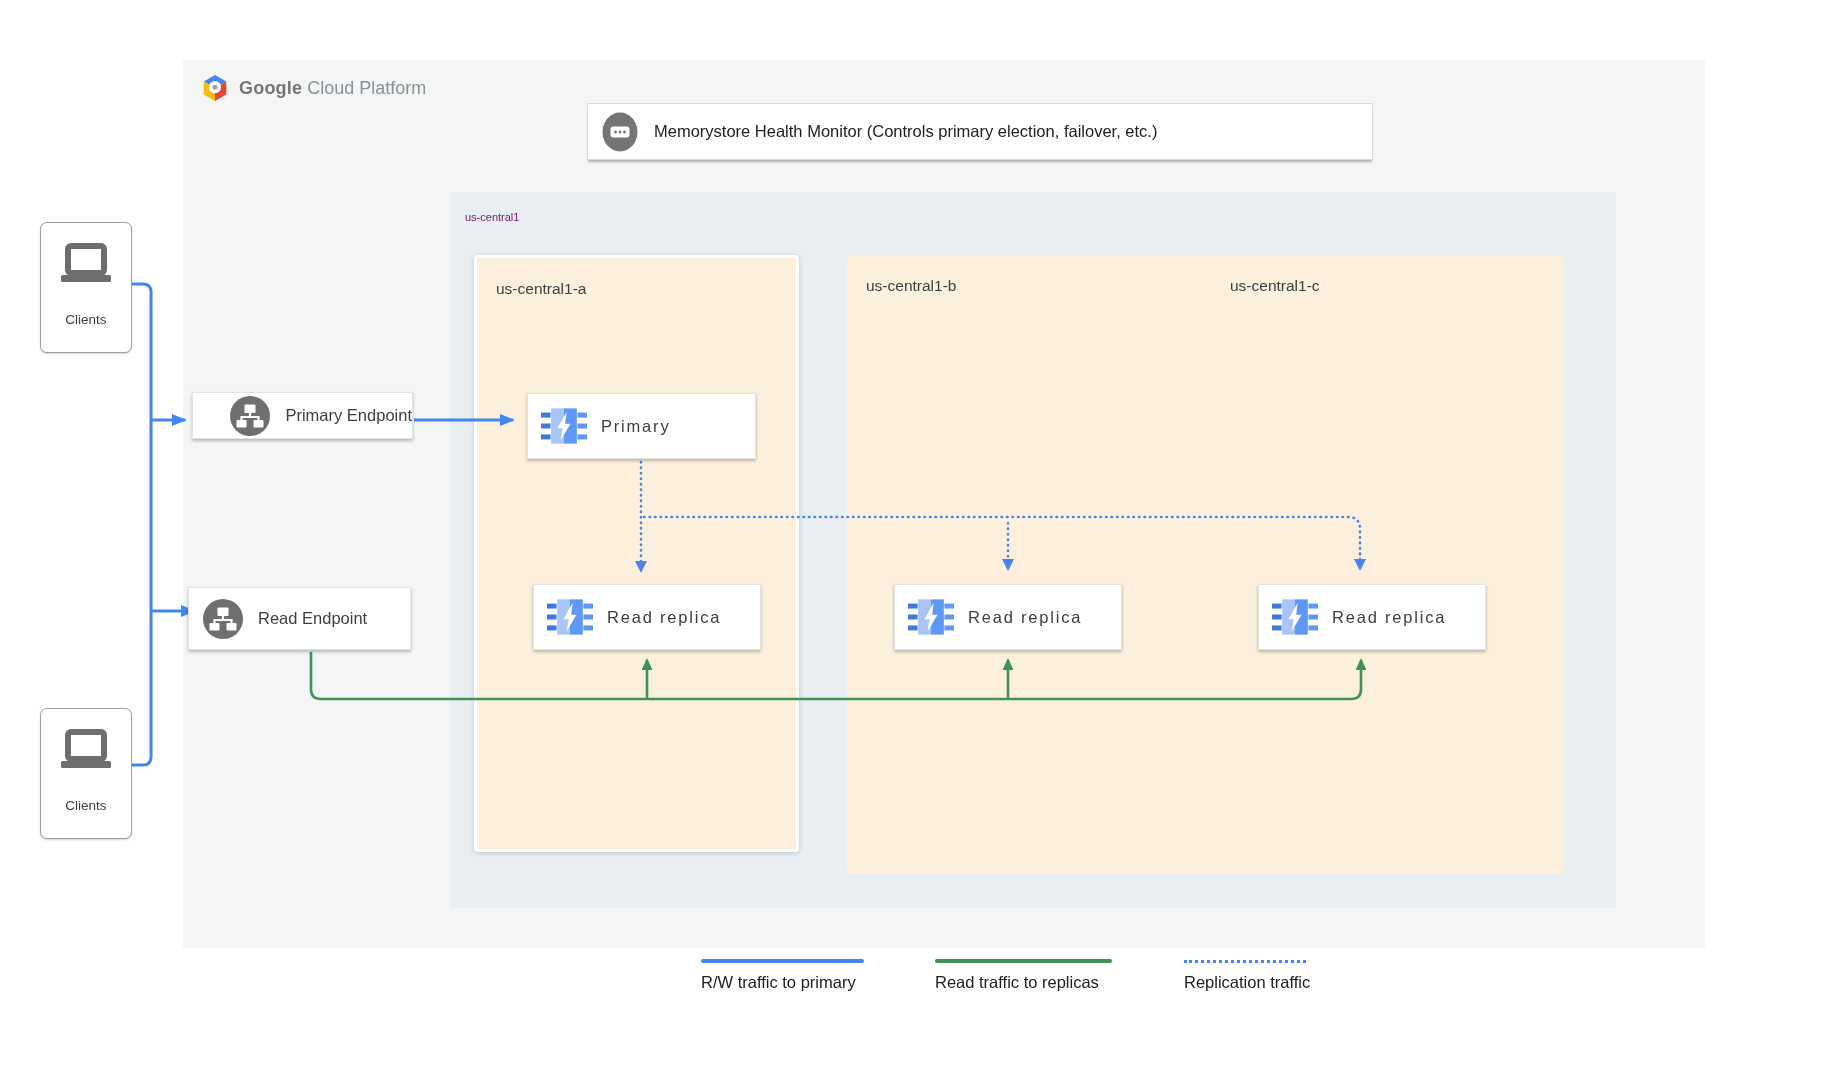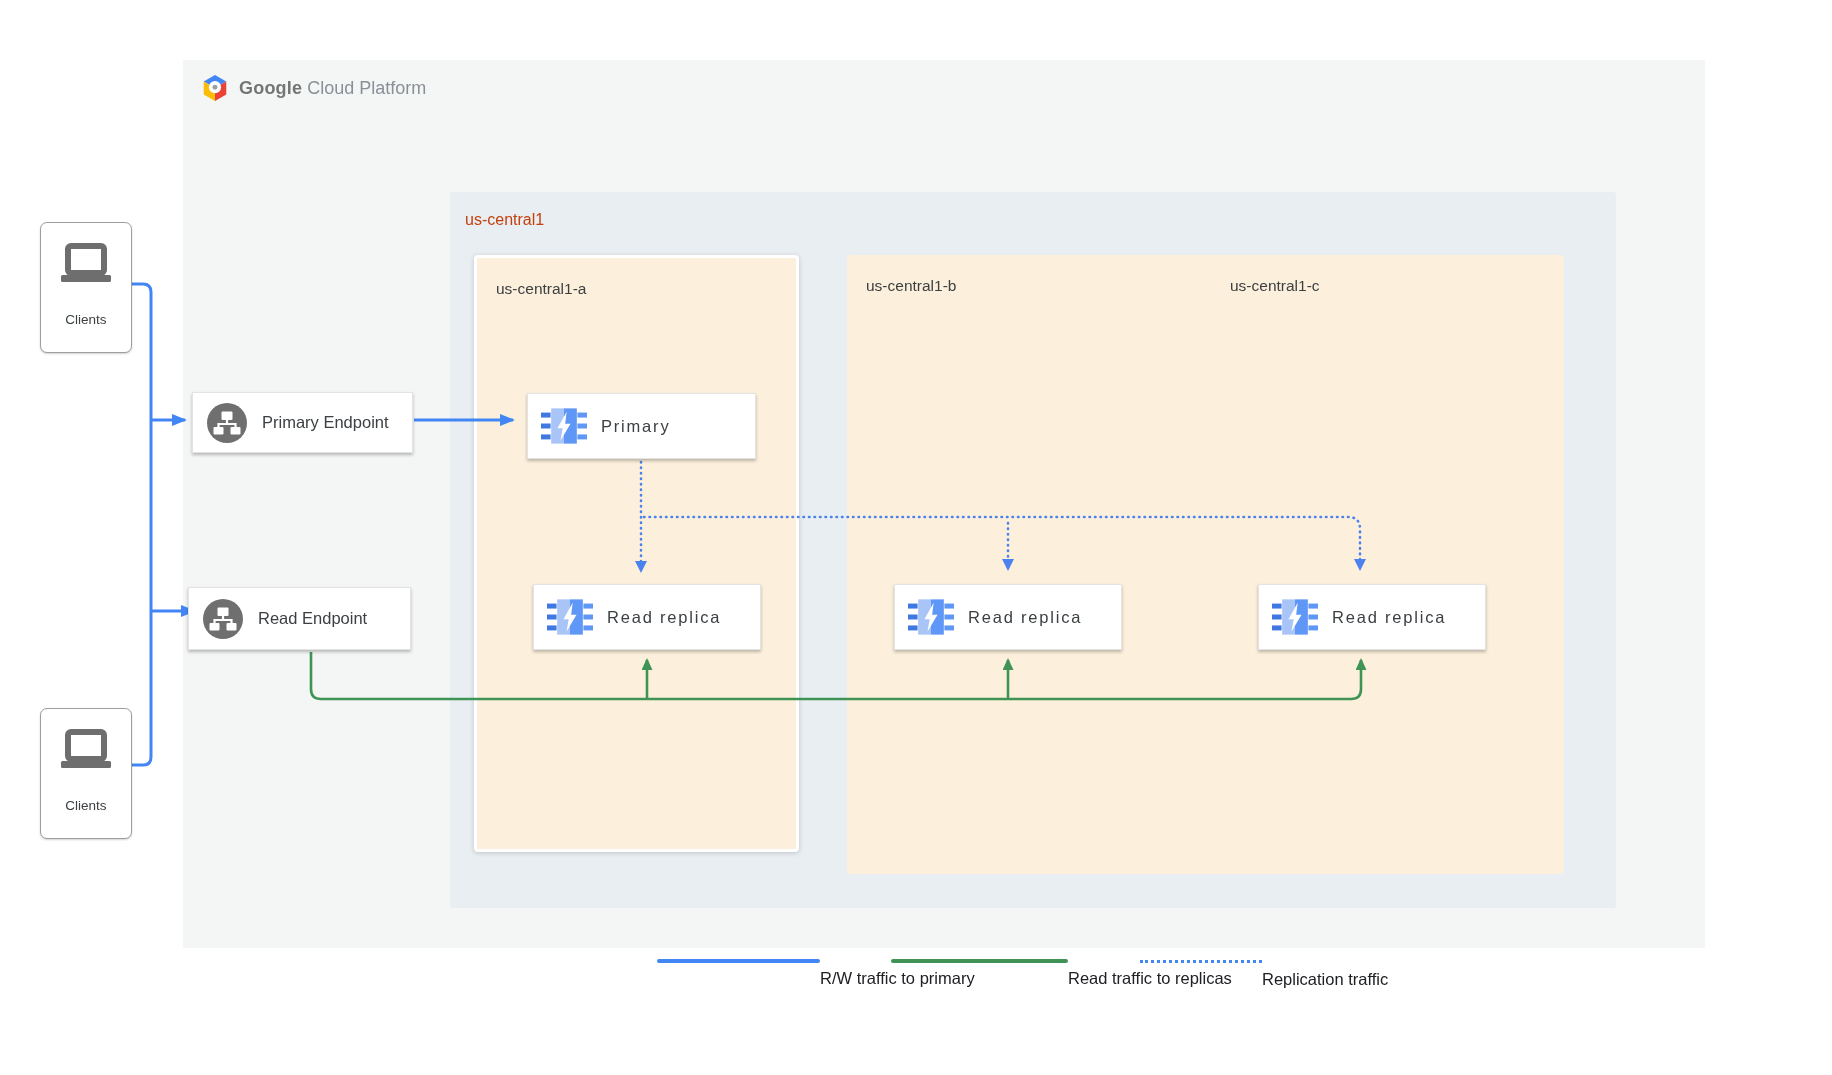--- a/index.html
+++ b/index.html
@@ -9,51 +9,51 @@
   .gcp-logo .brand{font-size:18px;color:#5f6368;}
   .gcp-logo .brand b{font-weight:700;color:#757575;letter-spacing:.2px;}
   .gcp-logo .brand span{color:#8a9097;font-weight:400;}
 
   .monitor{position:absolute;left:587px;top:103px;width:786px;height:57px;background:#fff;
     border:1px solid #d9d9d9;box-shadow:0 3px 2px -1px rgba(0,0,0,.28);
     display:flex;align-items:center;gap:15px;padding-left:13px;box-sizing:border-box;z-index:10;}
   .monitor .label{font-size:16.5px;color:#212121;}
 
   .region{position:absolute;left:450px;top:192px;width:1166px;height:716px;background:#e9eef2;border-radius:3px;}
-  .region-label{position:absolute;left:15px;top:19px;font-size:16px;color:#c2410c;}
+  .region-label{position:absolute;left:15px;top:19px;font-size:11px;color:#701a75;}
 
   .zone{position:absolute;background:#fcf0dc;box-sizing:border-box;border-radius:4px;}
   .zone .zone-label{position:absolute;left:19px;top:22px;font-size:15.5px;color:#3c4043;}
   .zone-a{left:474px;top:255px;width:325px;height:597px;border:3px solid #ffffff;box-shadow:0 1px 5px rgba(0,0,0,.18);}
   .zone-b{left:847px;top:255px;width:390px;height:619px;}
   .zone-c{left:1211px;top:255px;width:353px;height:619px;}
 
   .card{position:absolute;background:#fff;border:1px solid #e3e3e3;box-shadow:0 2px 3px rgba(0,0,0,.25);
     display:flex;align-items:center;gap:14px;padding-left:13px;box-sizing:border-box;z-index:10;}
   .card .label{font-size:16.5px;color:#3c4043;}
   .card .spaced{letter-spacing:1.8px;}
 
   .node-primary{left:527px;top:393px;width:229px;height:66px;}
   .node-replica-a{left:533px;top:584px;width:228px;height:66px;}
   .node-replica-b{left:894px;top:584px;width:228px;height:66px;}
   .node-replica-c{left:1258px;top:584px;width:228px;height:66px;}
-  .ep-primary{left:192px;top:392px;width:221px;height:61px;}
+  .ep-primary{left:192px;top:392px;width:221px;height:47px;justify-content:flex-end;}
   .ep-read{left:188px;top:587px;width:223px;height:63px;}
 
   .clients{position:absolute;width:92px;height:131px;background:#fff;border:1px solid #9e9e9e;border-radius:7px;
     box-shadow:0 1px 2px rgba(0,0,0,.18);display:flex;flex-direction:column;align-items:center;
     box-sizing:border-box;z-index:10;}
   .clients-top{left:40px;top:222px;}
   .clients-bottom{left:40px;top:708px;}
   .clients .label{font-size:13.5px;color:#3c4043;margin-top:27px;}
   .clients svg{margin-top:20px;}
 
   .overlay{position:absolute;left:0;top:0;width:1832px;height:1075px;z-index:5;pointer-events:none;}
 
-  .legend-item{position:absolute;display:flex;flex-direction:row;}
+  .legend-item{position:absolute;display:flex;flex-direction:column;margin-left:44px;}
   .legend-line-solid{height:4px;border-radius:2px;}
   .legend-line-dotted{height:0;border-top:3.5px dotted #4285f4;}
   .legend-item .label{margin-top:10px;font-size:16.5px;color:#202124;font-weight:500;}
   .legend-rw{left:657px;top:959px;}
   .legend-rw .legend-line-solid{width:163px;background:#4285f4;}
   .legend-read{left:891px;top:959px;}
   .legend-read .legend-line-solid{width:177px;background:#3f9455;}
   .legend-repl{left:1140px;top:960px;}
   .legend-repl .legend-line-dotted{width:122px;}
 </style>
@@ -71,20 +71,30 @@
       <polygon points="1.6,6 1.6,18 12,24 12,12" fill="#fbbc05"></polygon>
       <circle cx="12" cy="11.2" r="5.6" fill="#ffffff"></circle>
       <circle cx="12" cy="11.2" r="2.3" fill="#9aa0a6"></circle>
     </svg>
     <div class="brand">
       <b>Google</b>
       <span>Cloud Platform</span>
     </div>
   </div>
 
+  <div class="monitor">
+    <svg width="38" height="42" viewBox="0 0 38 42">
+      <ellipse cx="19" cy="21" rx="17.5" ry="19.5" fill="#757575"></ellipse>
+      <rect x="9.5" y="15.5" width="19" height="11" rx="3" fill="#ffffff"></rect>
+      <circle cx="14.5" cy="21" r="1.4" fill="#757575"></circle>
+      <circle cx="19" cy="21" r="1.4" fill="#757575"></circle>
+      <circle cx="23.5" cy="21" r="1.4" fill="#757575"></circle>
+    </svg>
+    <div class="label">Memorystore Health Monitor (Controls primary election, failover, etc.)</div>
+  </div>
 
   <div class="region">
     <div class="region-label">us-central1</div>
   </div>
   <div class="zone zone-a">
     <div class="zone-label">us-central1-a</div>
   </div>
   <div class="zone zone-b">
     <div class="zone-label">us-central1-b</div>
   </div>

